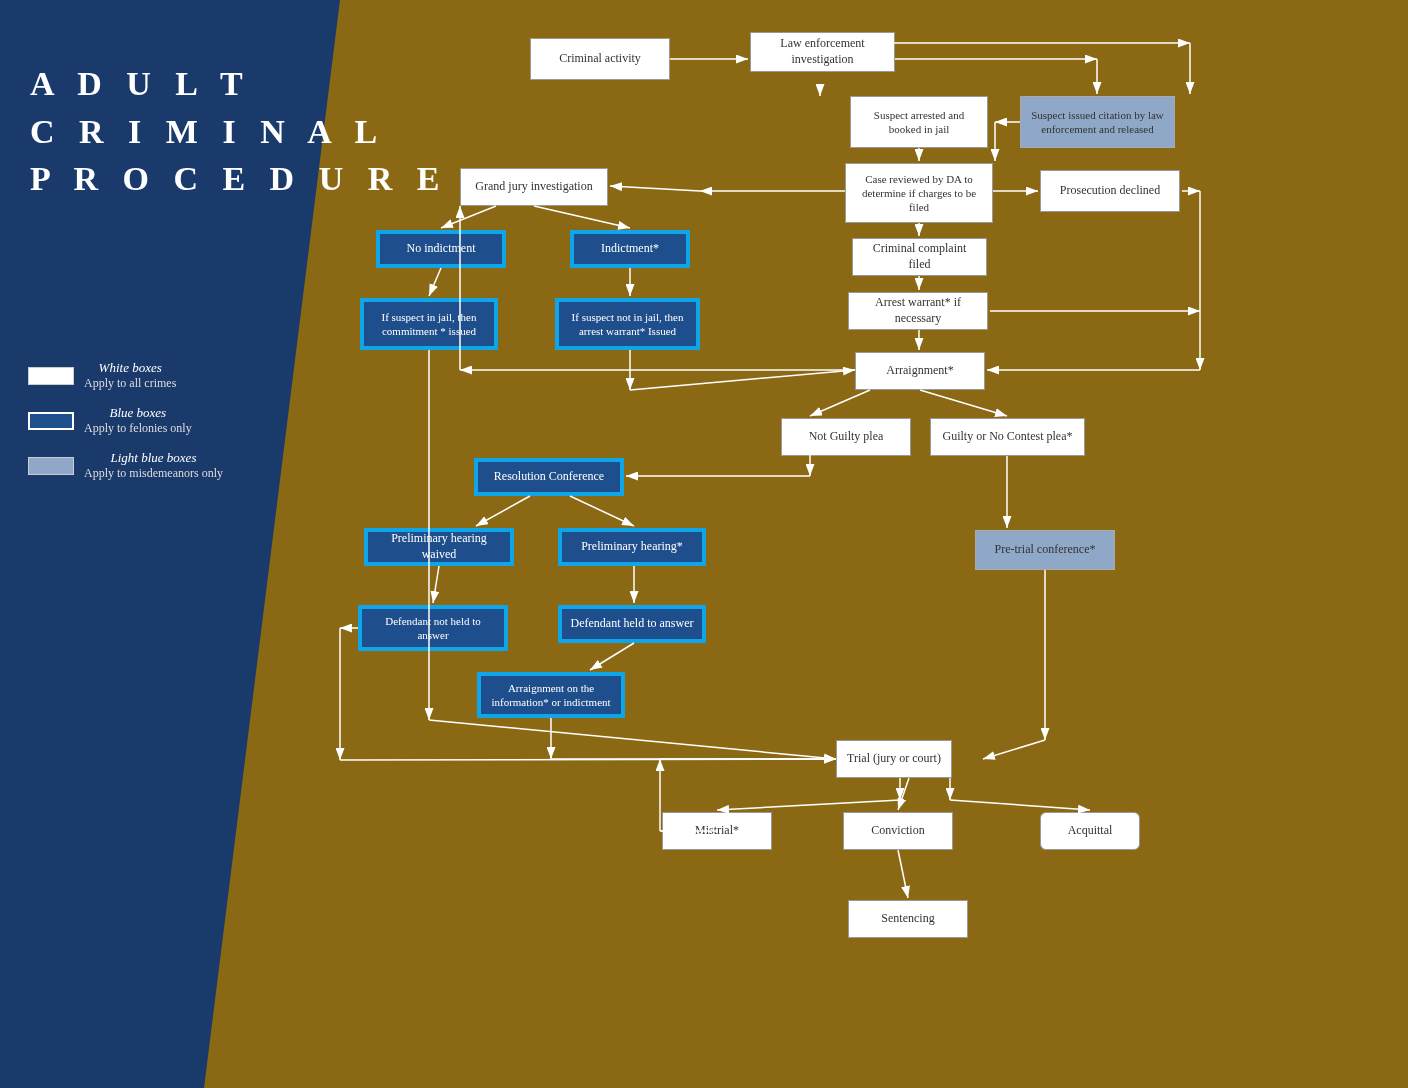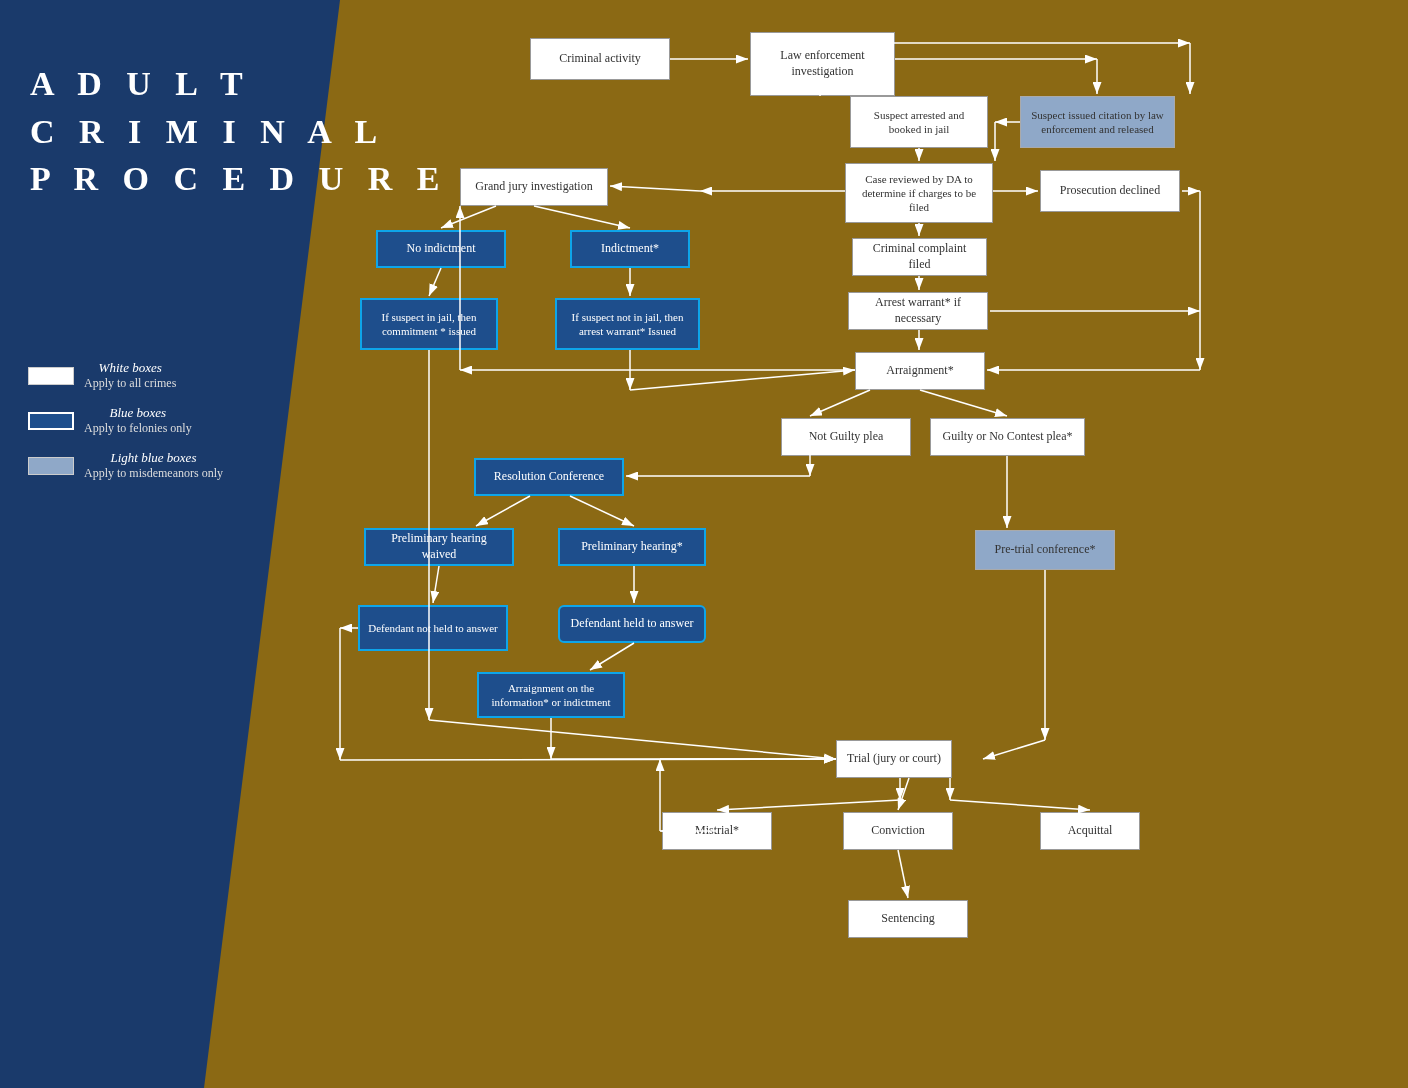--- a/index.html
+++ b/index.html
@@ -90,21 +90,21 @@
 
     .box.white-box {
       background: white;
       color: #333;
       border: 1px solid #999;
     }
 
     .box.blue-box {
       background: #1e4e8c;
       color: white;
-      border: 2px solid #0ea5e9;
+      border: 4px solid #0ea5e9;
     }
 
     .box.lightblue-box {
       background: #8fa8c8;
       color: #333;
       border: 1px solid #aaa;
     }
 
     
     .arrows-svg {
@@ -155,21 +155,21 @@
       <div class="legend-text">Light blue boxes</div>
       <div class="legend-sub">Apply to misdemeanors only</div>
     </div>
   </div>
 </div>
 
 <div class="chart">
 
   <div class="box white-box" style="left:530px; top:38px; width:140px; height:42px; font-size:12px;">Criminal activity</div>
 
-  <div class="box white-box" style="left:750px; top:32px; width:145px; height:64px; font-size:12px;">Law enforcement
+  <div class="box white-box" style="left:750px; top:32px; width:145px; height:40px; font-size:12px;">Law enforcement
 investigation</div>
 
   <div class="box white-box" style="left:850px; top:96px; width:138px; height:52px; font-size:11px;">Suspect arrested and booked
 in jail</div>
 
   <div class="box lightblue-box" style="left:1020px; top:96px; width:155px; height:52px; font-size:11px;">Suspect issued citation by
 law enforcement and
 released</div>
 
   <div class="box white-box" style="left:845px; top:163px; width:148px; height:60px; font-size:11px;">Case reviewed by DA to
@@ -204,32 +204,32 @@
 
   <div class="box lightblue-box" style="left:975px; top:530px; width:140px; height:40px; font-size:12px;">Pre-trial conference*</div>
 
   <div class="box blue-box" style="left:364px; top:528px; width:150px; height:38px; font-size:12px;">Preliminary hearing waived</div>
 
   <div class="box blue-box" style="left:558px; top:528px; width:148px; height:38px; font-size:12px;">Preliminary hearing*</div>
 
   <div class="box blue-box" style="left:358px; top:605px; width:150px; height:46px; font-size:11px;">Defendant not held to
 answer</div>
 
-  <div class="box blue-box" style="left:558px; top:605px; width:148px; height:38px; font-size:12px;border-radius:6px;">Defendant held to answer</div>
+  <div class="box blue-box" style="left:558px; top:605px; width:148px; height:38px; font-size:12px;">Defendant held to answer</div>
 
   <div class="box blue-box" style="left:477px; top:672px; width:148px; height:46px; font-size:11px;">Arraignment on the
 information* or indictment</div>
 
   <div class="box white-box" style="left:836px; top:740px; width:116px; height:38px; font-size:12px;">Trial (jury or court)</div>
 
   <div class="box white-box" style="left:662px; top:812px; width:110px; height:38px; font-size:12px;">Mistrial*</div>
 
   <div class="box white-box" style="left:843px; top:812px; width:110px; height:38px; font-size:12px;">Conviction</div>
 
-  <div class="box white-box" style="left:1040px; top:812px; width:100px; height:38px; font-size:12px;">Acquittal</div>
+  <div class="box white-box" style="left:1040px; top:812px; width:100px; height:38px; font-size:12px;border-radius:6px;">Acquittal</div>
 
   <div class="box white-box" style="left:848px; top:900px; width:120px; height:38px; font-size:12px;">Sentencing</div>
 
 </div>
 
 <svg class="arrows-svg">
   <defs>
     <marker id="arrowhead" markerWidth="8" markerHeight="6" refX="8" refY="3" orient="auto">
       <polygon points="0 0, 8 3, 0 6" fill="white"></polygon>
     </marker>

